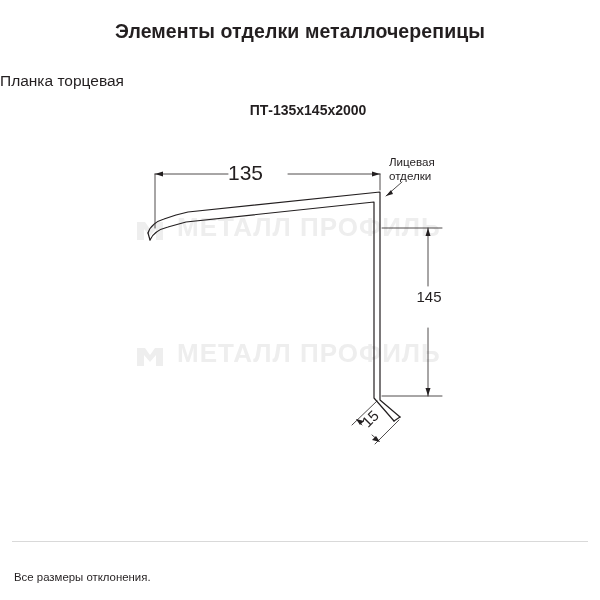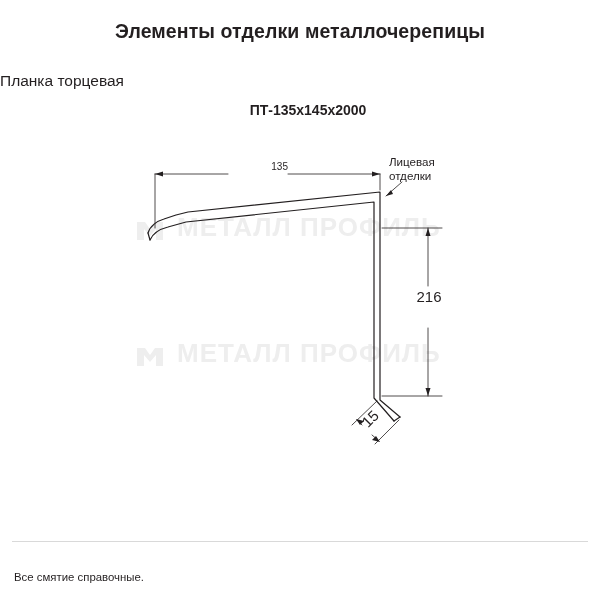--- a/index.html
+++ b/index.html
@@ -83,22 +83,22 @@
     text-align: left;
     font-size: 11.6px;
     line-height: 14px;
     color: #231f20;
   }
   .dim-135 {
     position: absolute;
     left: 228px;
     top: 161px;
     width: 60px;
-    text-align: right;
-    font-size: 10px;
+    text-align: left;
+    font-size: 21px;
     color: #231f20;
   }
   .dim-145 {
     position: absolute;
     left: 414px;
     top: 288px;
     width: 30px;
     text-align: center;
     font-size: 15px;
     color: #231f20;
@@ -211,21 +211,21 @@
       <path d="M386 196 L393 194 L391 190 Z" fill="#231f20" stroke="none"></path>
     </g>
   </svg>
 
   <div class="label-front">
     <span>Лицевая</span><br>
     <span>отделки</span>
   </div>
 
   <div class="dim-135">135</div>
-  <div class="dim-145">216</div>
+  <div class="dim-145">145</div>
   <div class="dim-15">15</div>
 
   <div class="footer-rule"></div>
   <div class="footer">
-    <div>Все смятие справочные.</div>
+    <div>Все размеры отклонения.</div>
   </div>
 
 </div>
 
 </body></html>

